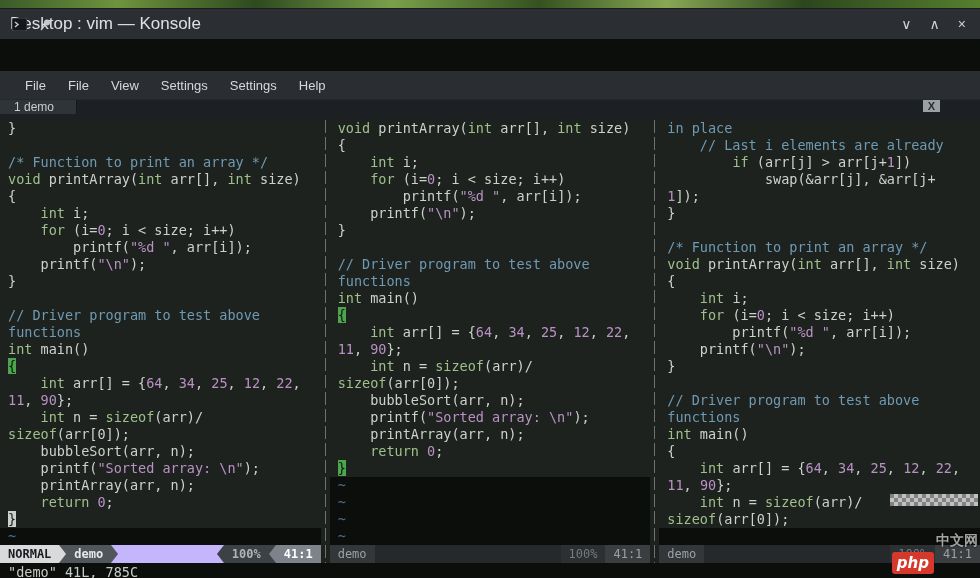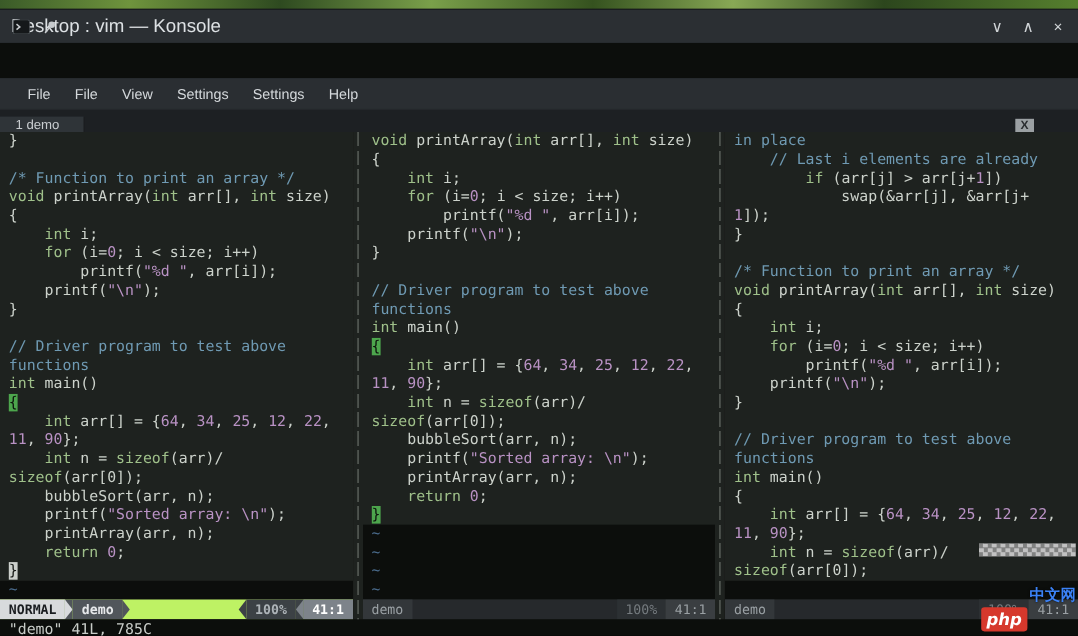--- a/index.html
+++ b/index.html
@@ -13,21 +13,21 @@
   .titlebar{position:relative;height:30px;background:#2b2f33;display:flex;align-items:center;flex:0 0 30px;}
   .tb-title{position:absolute;left:10px;right:0;text-align:left;color:#dde1e4;font-size:17px;}
   .tb-left{display:flex;align-items:center;gap:12px;padding-left:12px;z-index:1;}
   .tb-right{margin-left:auto;display:flex;align-items:center;gap:18px;padding-right:14px;z-index:1;}
   .tb-btn{color:#cfd3d6;font-size:14px;line-height:14px;cursor:default;}
   .tb-icon svg{display:block;}
   
   .menubar{height:28px;background:#2a2e32;display:flex;align-items:center;gap:4px;padding-left:16px;flex:0 0 28px;border-bottom:1px solid #24272b;margin-top:32px;}
   .menu-item{color:#d4d8db;font-size:13px;padding:4px 9px;}
   
-  .tabbar{height:20px;background:#1d2023;display:flex;align-items:flex-end;flex:0 0 20px;}
+  .tabbar{height:20px;background:#1d2023;display:flex;align-items:flex-start;flex:0 0 20px;}
   .tab{background:#2f3438;color:#c9cdd0;font-size:12px;display:flex;align-items:center;padding:0 22px 0 14px;border-right:1px solid #16181a;}
   .tab-fill{flex:1;}
   .tab-close{width:17px;background:#9ba0a3;color:#2a2d30;font-size:11px;font-weight:bold;display:flex;align-items:center;justify-content:center;}
   .tab-end{width:40px;background:#141617;}
   
   .terminal{flex:1;display:flex;flex-direction:column;background:#0c0e0c;
     font-family:"DejaVu Sans Mono","Liberation Mono",monospace;font-size:13.5px;}
   .panes-row{display:flex;height:443px;flex:0 0 443px;}
   .pane{flex:1 1 0;min-width:0;overflow:hidden;display:flex;flex-direction:column;background:#1e221f;}
   .code{flex:0 0 auto;}
@@ -43,21 +43,21 @@
   .tk-s{color:#b992c4;}
   .tk-n{color:#b992c4;}
   .tk-m{background:#4da64d;color:#0d140d;}
   .tk-x{background:#ccd0cc;color:#171a17;}
   .tk-t{color:#4a6b8c;}
   
   .sb{display:flex;align-items:stretch;height:18px;flex:0 0 18px;font-size:12px;font-weight:bold;}
   .sb .seg{display:flex;align-items:center;padding:0 8px;}
   .sb .fill{flex:1;}
   .sb .tri{width:0;height:0;border-top:9px solid transparent;border-bottom:9px solid transparent;}
-  .sb.active{background:#bef264;}
+  .sb.active{background:#c4b5fd;}
   .sb.active .mode{background:#d8dadc;color:#1a1d20;}
   .sb.active .t1{border-left:7px solid #d8dadc;background:#51565b;}
   .sb.active .file{background:#51565b;color:#e6e8ea;}
   .sb.active .t2{border-left:7px solid #51565b;}
   .sb.active .t3{border-right:7px solid #3c4145;}
   .sb.active .pct{background:#3c4145;color:#aeb4b8;}
   .sb.active .t4{border-right:7px solid #7d838a;background:#3c4145;}
   .sb.active .pos{background:#7d838a;color:#ffffff;}
   .sb.inactive{background:#26292c;color:#8b9195;font-weight:normal;}
   .sb.inactive .file{background:#33373a;color:#9aa0a4;}
@@ -66,21 +66,21 @@
   
   .cmdline{height:18px;line-height:18px;flex:0 0 18px;color:#c8ccc8;padding-left:8px;white-space:pre;}
   .term-bottom{flex:1;background:#0c0e0c;}
   
   .watermark{position:absolute;right:2px;bottom:4px;width:104px;}
   .wm-checker{height:12px;width:88px;margin-left:auto;opacity:.92;
     background:repeating-conic-gradient(#cfcfcf 0% 25%,#8a8a8a 0% 50%) 0 0/8px 8px;}
   .wm-row{display:flex;align-items:center;justify-content:flex-end;gap:2px;margin-top:2px;}
   .wm-php{background:#d6382c;color:#fff;font-weight:bold;font-style:italic;font-size:15px;
     padding:2px 5px;border-radius:3px;font-family:"DejaVu Sans",sans-serif;margin-top:44px;}
-  .wm-cn{color:#3b82f6;font-weight:bold;font-size:14px;text-shadow:0 0 2px #000;}
+  .wm-cn{color:#a3a3a3;font-weight:bold;font-size:14px;text-shadow:0 0 2px #000;}
 </style>
 </head>
 <body>
 
 <div class="screen">
   <div class="wallpaper"></div>
 
   <div class="window">
 
     <div class="titlebar">

